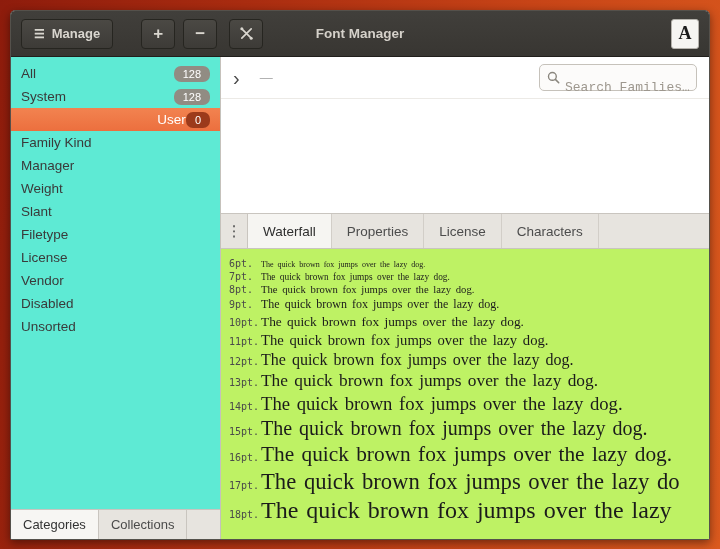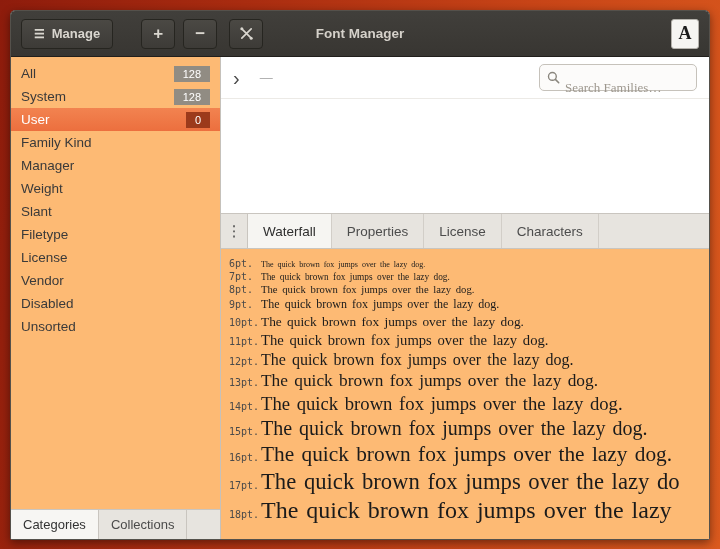--- a/index.html
+++ b/index.html
@@ -42,37 +42,38 @@
     margin-left:auto; width:28px; height:30px; background:#f6f5f2;
     border:1px solid #b5b2ac; border-radius:3px;
     display:flex; align-items:center; justify-content:center;
     font-family:"Liberation Serif", serif; font-weight:bold; font-size:18px; color:#1c1c1c;
     cursor:pointer; z-index:1;
   }
   
   .content { flex:1; display:flex; min-height:0; }
   
   .sidebar {
-    width:210px; flex:0 0 210px; background:#fdba74;
+    width:210px; flex:0 0 210px; background:#5eead4;
     border-right:1px solid #c5c1bb; display:flex; flex-direction:column;
   }
   .side-list { flex:1; padding-top:5px; overflow:hidden; }
   .side-item {
     height:23px; display:flex; align-items:center; padding:0 10px;
     font-size:13.5px; color:#3a3a3a; cursor:pointer;
   }
   .side-item.selected {
     background:linear-gradient(#f3ософ,#ec6f3e);
     background:linear-gradient(#f28350,#ec6f3e);
     color:#ffffff;
+    text-align:right;
   }
   .side-label { flex:1; }
   .badge {
     background:#918c83; color:#ffffff; font-size:11px;
-    border-radius:0; padding:1px 9px; line-height:14px;
+    border-radius:7px; padding:1px 9px; line-height:14px;
   }
   .badge.sel { background:#9c3a1b; }
   .side-footer {
     flex:0 0 30px; border-top:1px solid #c9c5bf; background:#e7e4df;
     display:flex; align-items:stretch;
   }
   .ftab {
     padding:0 12px; display:flex; align-items:center; font-size:13px; color:#4a4a4a;
     border-right:1px solid #c9c5bf; cursor:pointer; background:#e7e4df;justify-content:center;
   }
@@ -85,41 +86,41 @@
   }
   .expander { font-size:20px; color:#4a4a4a; line-height:1; cursor:pointer; }
   .dash { color:#a9a9a9; font-size:13px; margin-left:20px; }
   .search-entry {
     margin-left:auto; width:158px; height:27px;
     border:1px solid #c6c2bb; border-radius:5px; background:#fcfbfa;
     display:flex; align-items:center; padding:0 7px; gap:5px;
   }
   .search-entry input {
     border:none; outline:none; background:transparent; width:100%;
-    font-size:13px; color:#444; font-family:Liberation Serif, serif;margin-top:20px;
+    font-size:13px; color:#444; font-family:Liberation Mono, monospace;margin-top:20px;
   }
   .search-entry input::placeholder { color:#9d978e; }
   .preview-empty { flex:0 0 114px; background:#ffffff; }
   
   .tabbar {
     flex:0 0 36px; background:#e7e4df;
     border-top:1px solid #c9c5bf; border-bottom:1px solid #c9c5bf;
     display:flex; align-items:stretch;
   }
   .dots-btn {
     width:26px; display:flex; align-items:center; justify-content:center;
     color:#4c4c4c; font-size:15px; cursor:pointer;
   }
   .tab {
     padding:0 15px; display:flex; align-items:center; font-size:13.5px; color:#4c4c4c;
     border-right:1px solid #d2cec8; cursor:pointer;text-align:right;
   }
   .tab.active { background:#f6f5f2; color:#2e2e2e; border-left:1px solid #c9c5bf; }
   
-  .waterfall { flex:1; background:#fdba74; overflow:hidden; padding:8px 0 0 8px; }
+  .waterfall { flex:1; background:#bef264; overflow:hidden; padding:8px 0 0 8px; }
   .wf-row { display:flex; align-items:baseline; margin:1px 0 2px; }
   .wf-size {
     flex:0 0 32px; font-family:"DejaVu Sans Mono", monospace;
     font-size:10px; color:#4a4a4a;
   }
   .wf-text {
     font-family:"Liberation Serif", serif; color:#1b1b1b;
     white-space:nowrap; overflow:hidden; word-spacing:2px;
   }
 </style>

